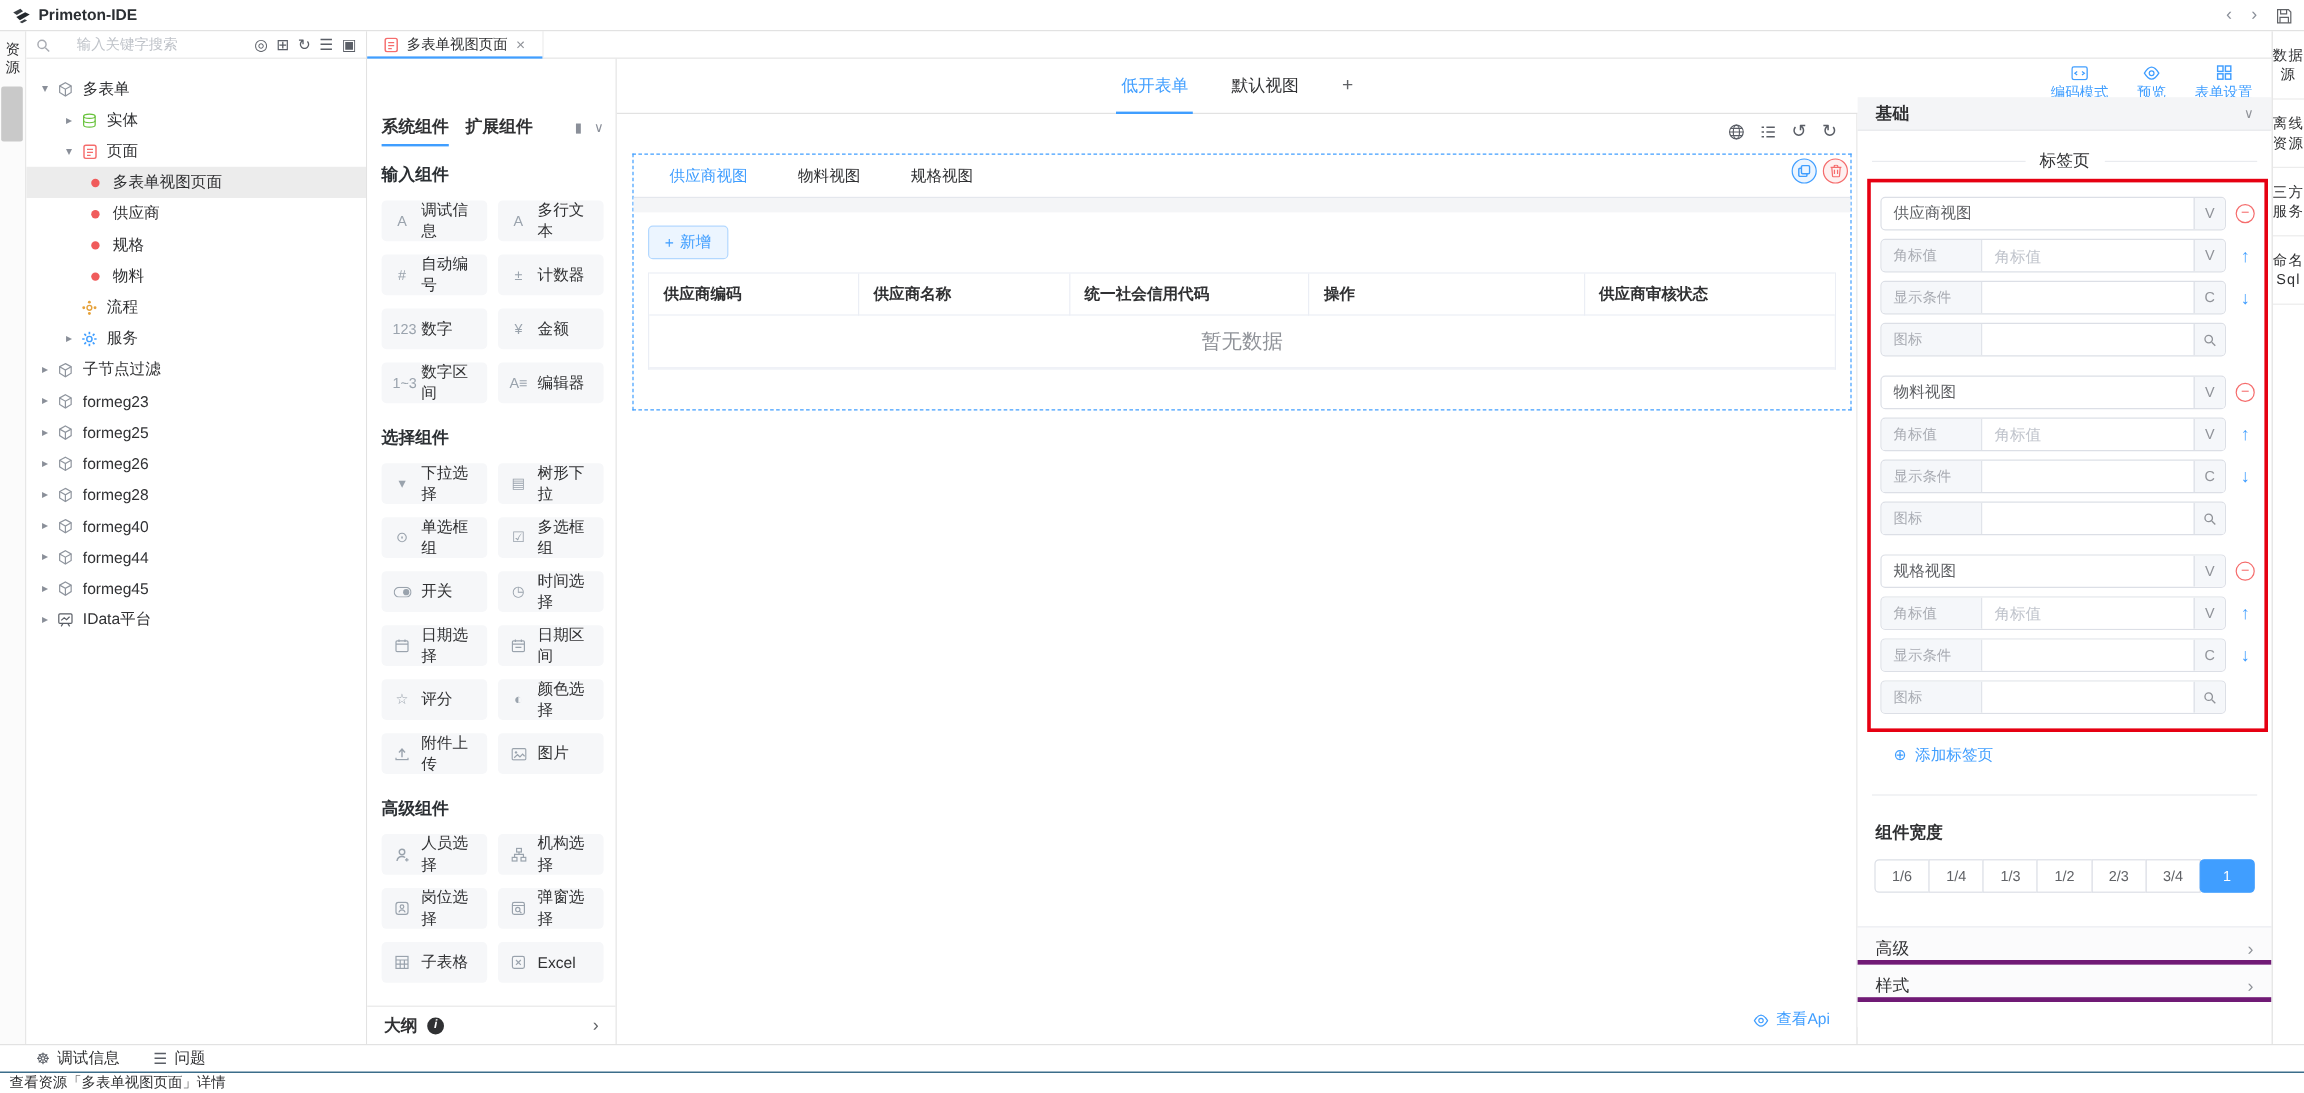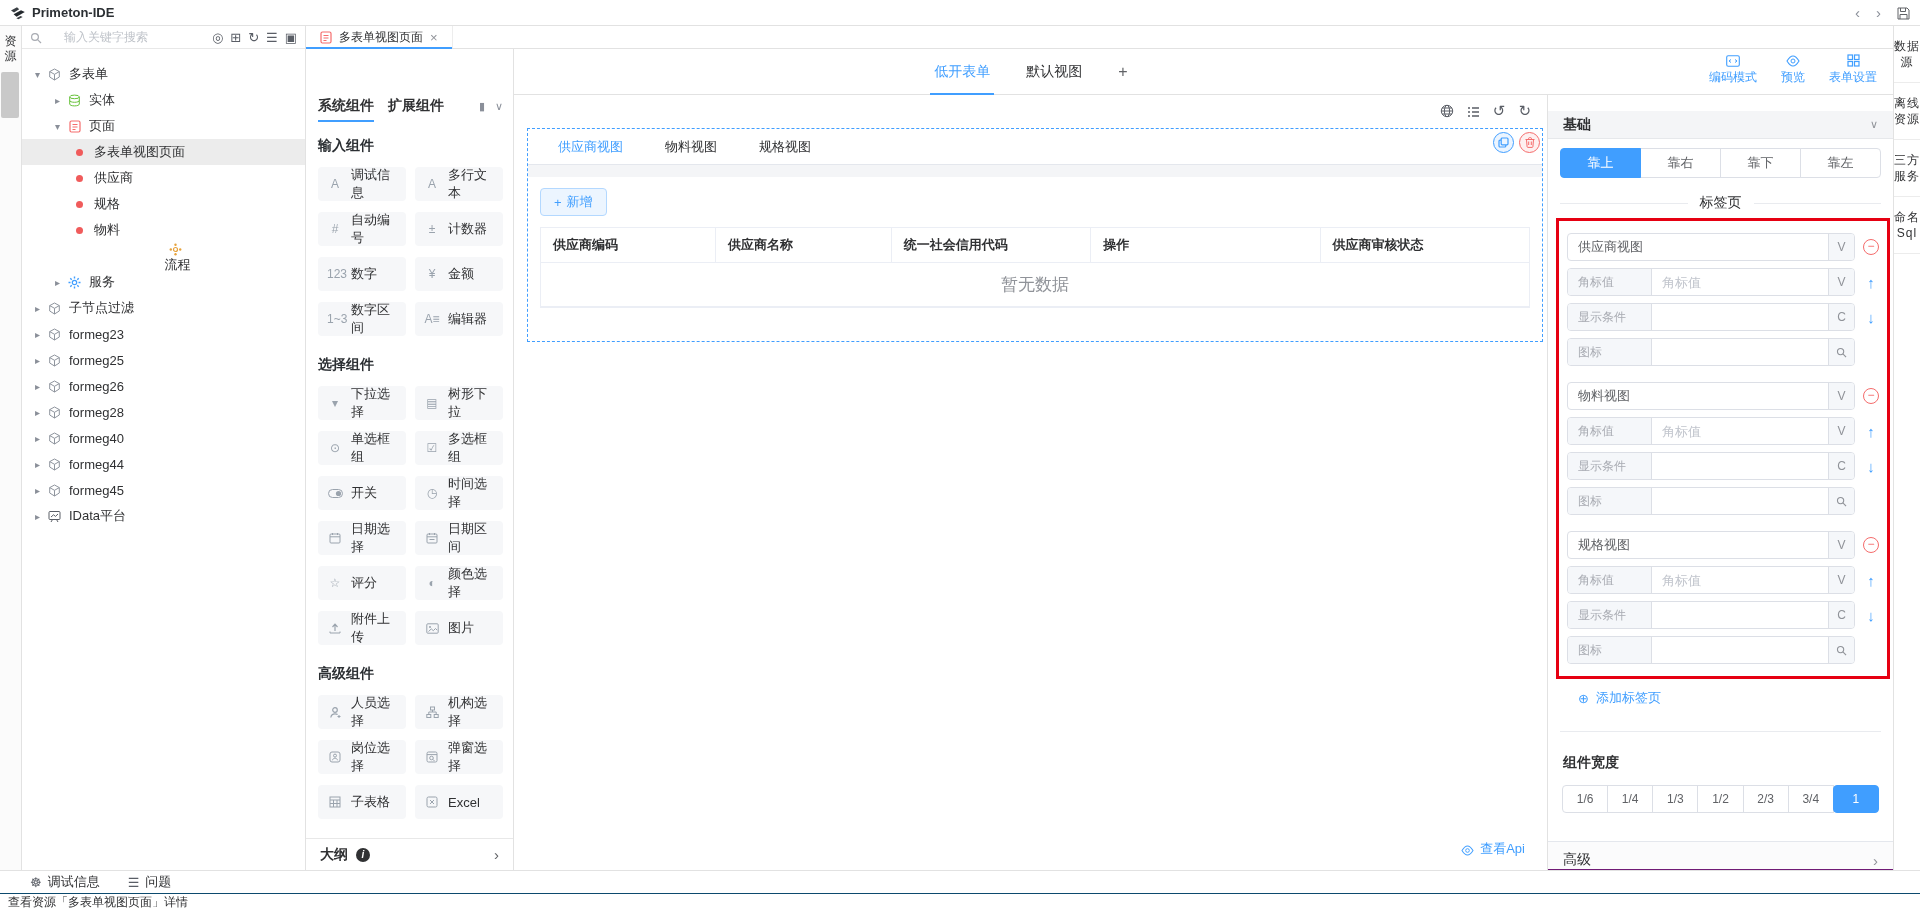--- a/index.html
+++ b/index.html
@@ -72,21 +72,21 @@
   .wg-strip{height:12px;background:#f4f5f7}
   .add-btn{display:inline-flex;align-items:center;gap:5px;margin:11px 0 0 12px;height:28px;padding:0 13px;color:#409eff;background:#ecf5ff;border:1px solid #b3d8ff;border-radius:4px;font-size:13px}
   .wtable{margin:11px 12px 0;border:1px solid #ebeef5;border-top:none}
   #wt-head{display:flex;border-top:1px solid #ebeef5;background:#fff}
   .wt-cell{height:35px;display:flex;align-items:center;padding:0 12px;font-weight:700;font-size:13px;color:#303133;border-right:1px solid #ebeef5;border-bottom:1px solid #ebeef5}
   .wt-cell:nth-child(1){width:17.7%}.wt-cell:nth-child(2){width:17.8%}.wt-cell:nth-child(3){width:20.2%}
   .wt-cell:nth-child(4){width:23.2%}.wt-cell:nth-child(5){width:21.1%;border-right:none}
   .wt-empty{height:44px;display:flex;align-items:center;justify-content:center;color:#909399;font-size:17px;border-bottom:1px solid #ebeef5}
   .api-link{position:absolute;right:22px;bottom:12px;display:flex;align-items:center;gap:6px;color:#409eff;font-size:13px}
   
-  .inspector{position:absolute;left:1034px;top:62px;width:345px;height:775px;background:#fff}
+  .inspector{position:absolute;left:1034px;top:32px;width:345px;height:775px;background:#fff}
   .insp-head{height:28px;background:#f4f5f7;border-bottom:1px solid #e6e8eb;display:flex;align-items:center;padding:0 15px;font-weight:700;font-size:14px}
   .insp-head .chev{margin-left:auto;color:#909399;font-size:11px;font-weight:400}
   #align-group{display:flex;margin:9px 12px 0}
   .align-btn{flex:1;height:30px;border:1px solid #dcdfe6;display:flex;align-items:center;justify-content:center;font-size:13px;color:#606266;background:#fff;margin-left:-1px}
   .align-btn:first-child{border-radius:4px 0 0 4px;margin-left:0}
   .align-btn:last-child{border-radius:0 4px 4px 0}
   .align-btn.active{background:#409eff;border-color:#409eff;color:#fff;z-index:1}
   .insp-divider{display:flex;align-items:center;gap:12px;margin:16px 12px 0;font-size:14px;color:#303133}
   .insp-divider::before,.insp-divider::after{content:'';flex:1;height:1px;background:#e9ebef}
   .red-box{margin:6px 3px 0 8px;border:3px solid #e60012;padding:12px 6px 12px 8px;display:flex;flex-direction:column;gap:16px}
@@ -211,21 +211,21 @@
             <i class="reddot"></i>
           </span>
           <span class="tlabel">规格</span>
         </div>
         <div class="trow" style="padding-left: 48px;">
           <span class="ticon">
             <i class="reddot"></i>
           </span>
           <span class="tlabel">物料</span>
         </div>
-        <div class="trow" style="padding-left: 28px; flex-direction: column;">
+        <div class="trow" style="padding-left: 28px;">
           <span class="texp"></span>
           <span class="ticon">
             <svg width="13" height="13" viewBox="0 0 13 13">
               <circle cx="6.5" cy="6.5" r="2" fill="none" stroke="#e6a23c" stroke-width="1.2"></circle>
               <circle cx="6.5" cy="1.8" r="1.2" fill="#e6a23c"></circle>
               <circle cx="6.5" cy="11.2" r="1.2" fill="#e6a23c"></circle>
               <circle cx="1.8" cy="6.5" r="1.2" fill="#e6a23c"></circle>
               <circle cx="11.2" cy="6.5" r="1.2" fill="#e6a23c"></circle>
             </svg>
           </span>
@@ -616,26 +616,20 @@
             </svg></span>
         <span>查看Api</span>
       </div>
     </div>
 
     <div class="inspector">
       <div class="insp-head">
         <span>基础</span>
         <span class="chev" id="insp-chev-slot">∨</span>
       </div>
-      <div id="align-group">
-          <div class="align-btn active">靠上</div>
-          <div class="align-btn">靠右</div>
-          <div class="align-btn">靠下</div>
-          <div class="align-btn">靠左</div>
-        </div>
       <div class="insp-divider">
         <span>标签页</span>
       </div>
       <div class="red-box">
         <div id="tab-groups" style="display:flex;flex-direction:column;gap:16px">
             <div class="tgroup">
               <div class="irow">
                 <div class="ibox">
                   <span class="ival">供应商视图</span>
                   <span class="isuffix">V</span>

